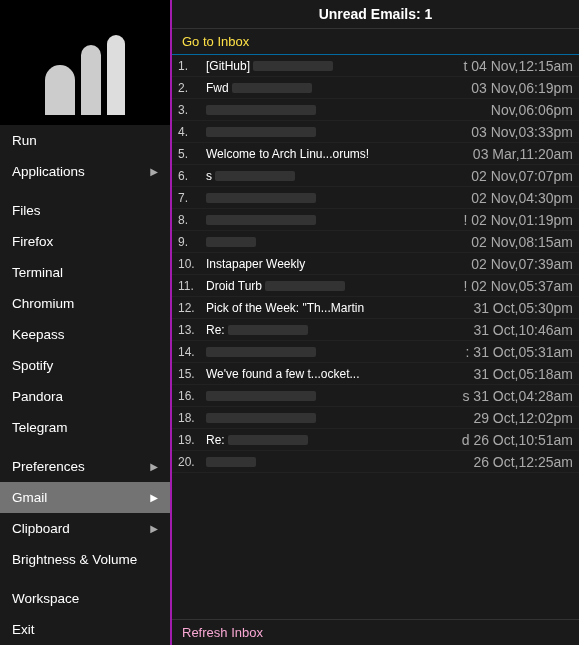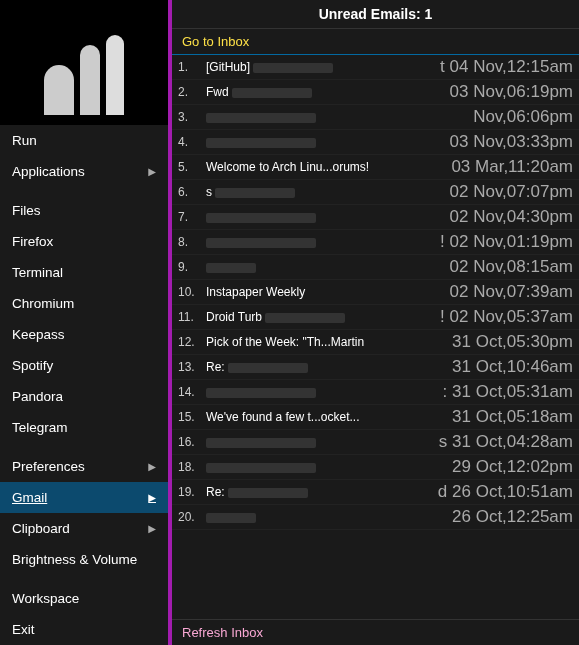--- a/index.html
+++ b/index.html
@@ -14,21 +14,21 @@
       overflow: hidden;
     }
 
     
     .sidebar {
       width: 172px;
       min-width: 172px;
       background: #1a1a1a;
       display: flex;
       flex-direction: column;
-      border-right: 4px solid #a21caf;
+      border-right: 2px solid #a21caf;
     }
 
     
     .sidebar-top {
       height: 189px;
       background: #000;
       display: flex;
       align-items: flex-end;
       justify-content: center;
       padding-bottom: 10px;
@@ -64,23 +64,22 @@
       padding: 8px 12px;
       cursor: pointer;
       display: flex;
       align-items: center;
       justify-content: space-between;
       color: #fff;
       font-size: 13.5px;
       user-select: none;
     }
     .menu-item.active {
-      background: #0c4a6e;
-      color: #fff;
-      text-decoration: underline;
+      background: #737373;
+      color: #fff;
     }
     .menu-item .arrow {
       font-size: 10px;
       color: #aaa;
     }
     .menu-item.active .arrow {
       color: #fff;
     }
 
     .menu-separator {
@@ -162,21 +161,21 @@
     .email-subject .redacted-lg {
       display: inline-block;
       background: #333;
       height: 10px;
       width: 110px;
       vertical-align: middle;
       border-radius: 2px;
     }
 
     .email-date {
-      font-size: 17px;
+      font-size: 14px;
       color: #aaa;
       white-space: nowrap;
       margin-left: 12px;
     }
 
     .refresh-inbox {
       padding: 5px 10px;
       color: #f9a8d4;
       font-size: 13px;
       border-top: 1px solid #333;

